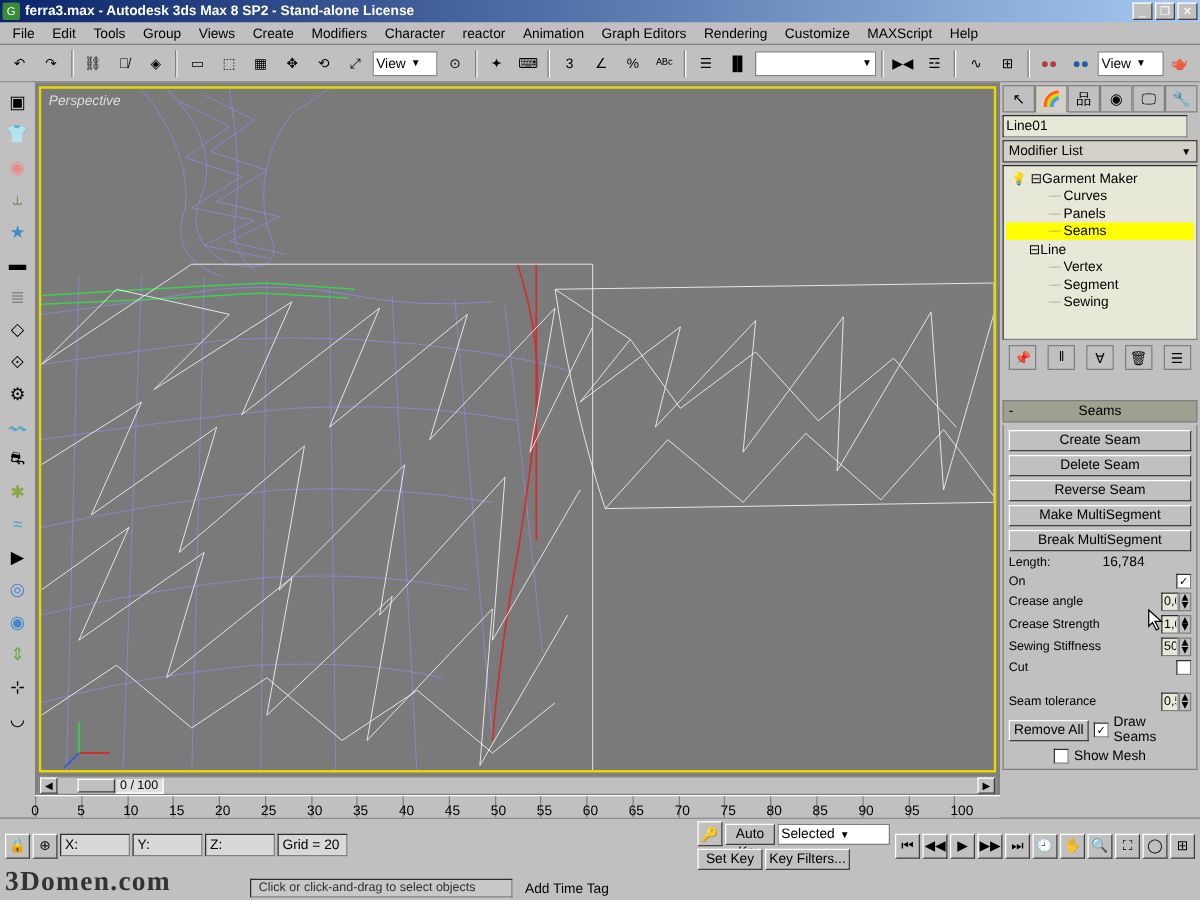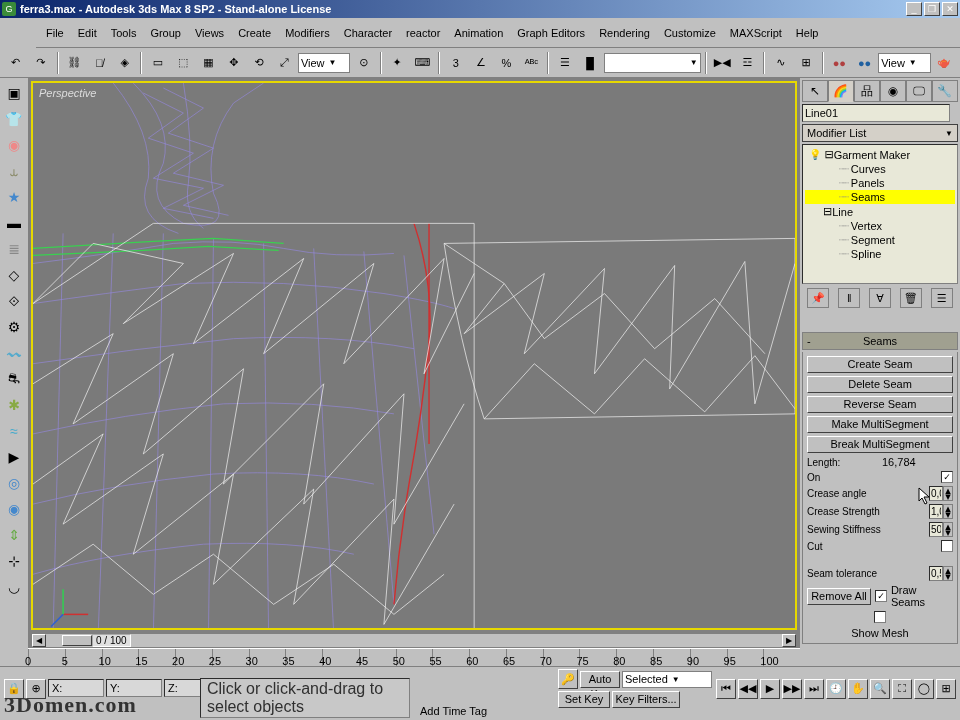--- a/index.html
+++ b/index.html
@@ -2,21 +2,21 @@
 <html><head>
 <meta charset="utf-8">
 <style>
 * { box-sizing: border-box; margin: 0; padding: 0; font-family: "Tahoma", sans-serif; font-size: 11px; }
 body { width: 960px; height: 720px; background: #c0c0c0; overflow: hidden; position: relative; }
 .titlebar { height: 18px; background: linear-gradient(to right,#0a246a,#a6caf0); color:#fff; display:flex; align-items:center; padding:0 2px; }
 .titlebar .app-icon { width:14px; height:14px; background:#3a8a3a; border-radius:2px; margin-right:4px; display:flex; align-items:center; justify-content:center; color:#fff; font-size:9px; }
 .titlebar .title { flex:1; font-weight:bold; }
 .winbtns { display:flex; gap:2px; }
 .winbtn { width:16px; height:14px; background:#c0c0c0; border:1px solid #fff; border-right-color:#404040; border-bottom-color:#404040; display:flex; align-items:center; justify-content:center; font-size:9px; }
-.menubar { height:30px; background:#c0c0c0; display:flex; align-items:center; padding:0 4px; gap:2px; border-bottom:1px solid #808080;margin-left:36px; }
+.menubar { height:18px; background:#c0c0c0; display:flex; align-items:center; padding:0 4px; gap:2px; border-bottom:1px solid #808080; }
 .menubar span { padding:1px 6px; cursor:default; }
 .toolbar { height:30px; background:#c0c0c0; display:flex; align-items:center; padding:2px 4px; gap:2px; border-bottom:1px solid #808080; }
 .tbtn { width:24px; height:24px; border:1px solid #c0c0c0; display:flex; align-items:center; justify-content:center; }
 .tsep { width:2px; height:22px; border-left:1px solid #808080; border-right:1px solid #fff; margin:0 2px; }
 .tdrop { height:20px; border:1px solid #808080; background:#fff; display:flex; align-items:center; padding:0 2px; }
 .tdrop .arrow { margin-left:4px; font-size:8px; }
 .mainrow { display:flex; height:570px; }
 .leftbar { width:28px; background:#c0c0c0; display:flex; flex-direction:column; align-items:center; padding-top:4px; gap:4px; }
 .leftbar .lb { width:22px; height:22px; display:flex; align-items:center; justify-content:center; font-size:14px; }
 .viewport-wrap { flex:1; position:relative; background:#808080; }
@@ -58,21 +58,21 @@
 .timeline { height:18px; background:#c0c0c0; border-top:1px solid #fff; position:relative; margin-left:28px; margin-right:160px;}
 .timeline .ticks { position:absolute; inset:0; display:flex; }
 .timeline .tick { flex:1; border-left:1px solid #808080; font-size:9px; text-align:center; color:#000; position:relative;}
 .timeline .tick span{position:absolute;bottom:-1px;left:-4px;}
 .statusbar { height:44px; background:#c0c0c0; display:flex; align-items:center; padding:2px 4px; gap:4px; border-top:1px solid #808080;}
 .statusbar .coord { height:18px; border:1px inset #808080; background:#d8d8d8; padding:0 3px; display:flex; align-items:center; min-width:56px; font-size:10px;}
 .statusbar .btn2 { width:20px; height:20px; border:1px solid #fff; border-right-color:#404040; border-bottom-color:#404040; display:flex;align-items:center;justify-content:center; font-size:11px;}
 .status-right { display:flex; gap:2px; flex-wrap:wrap; }
 .watermark { position:absolute; left:4px; bottom:2px; font-family:"Georgia",serif; font-size:22px; font-weight:bold; color:#333; letter-spacing:1px;}
 .wire-svg { position:absolute; inset:0; }
-.prompt { position:absolute; left:200px; bottom:2px; font-size:16px; color:#303030; background:#c8c8c8; border:1px inset #808080; padding:1px 6px; width:210px;}
+.prompt { position:absolute; left:200px; bottom:2px; font-size:10px; color:#303030; background:#c8c8c8; border:1px inset #808080; padding:1px 6px; width:210px;}
 .cursor { position:absolute; width:14px; height:18px; pointer-events:none; }
 </style>
 </head>
 <body>
 
 <div class="titlebar">
   <div class="app-icon">G</div>
   <div class="title">ferra3.max - Autodesk 3ds Max 8 SP2  - Stand-alone License</div>
   <div class="winbtns">
     <div class="winbtn">_</div>
@@ -274,21 +274,21 @@
       <div class="item ind2">
           <span class="dots">┈┈</span>
           <span>Vertex</span>
         </div>
       <div class="item ind2">
           <span class="dots">┈┈</span>
           <span>Segment</span>
         </div>
       <div class="item ind2">
           <span class="dots">┈┈</span>
-          <span>Spline</span>
+          <span>Sewing</span>
         </div>
     </div>
     <div class="rp-stackbtns">
       <div class="sb">📌</div>
       <div class="sb">‖</div>
       <div class="sb">∀</div>
       <div class="sb">🗑</div>
       <div class="sb">☰</div>
     </div>
     <div style="height:18px;"></div>
@@ -353,21 +353,21 @@
               <div>▴</div>
               <div>▾</div>
             </div>
           </div>
         </div>
       <div class="rrow">
           <div class="rbtn" style="flex:0 0 64px;">Remove All</div>
           <span class="chk">✓</span>
           <span>Draw Seams</span>
         </div>
-      <div class="rrow" style="justify-content:center;flex-direction:column;">
+      <div class="rrow" style="justify-content:center;">
           <span class="chk"></span>
           <span>Show Mesh</span>
         </div>
     </div>
   </div>
 </div>
 
 <div class="timeline">
   <div class="ticks" id="tickrow">
       <div class="tick">

